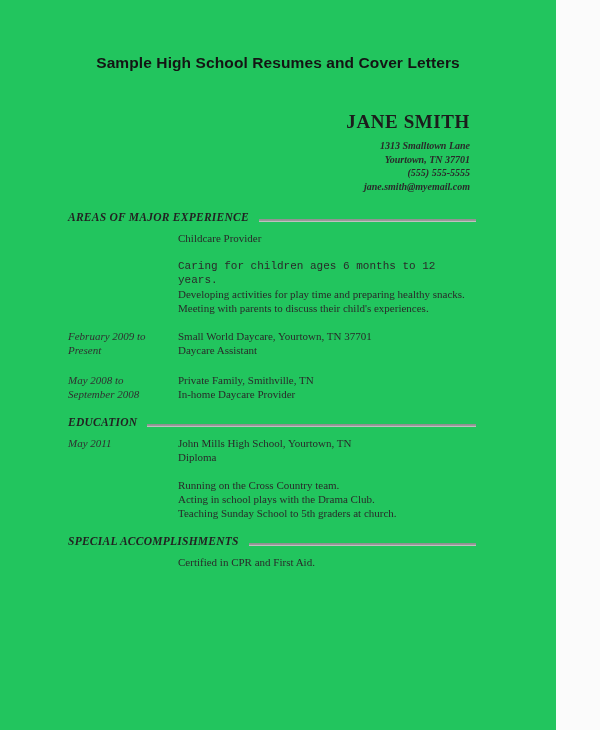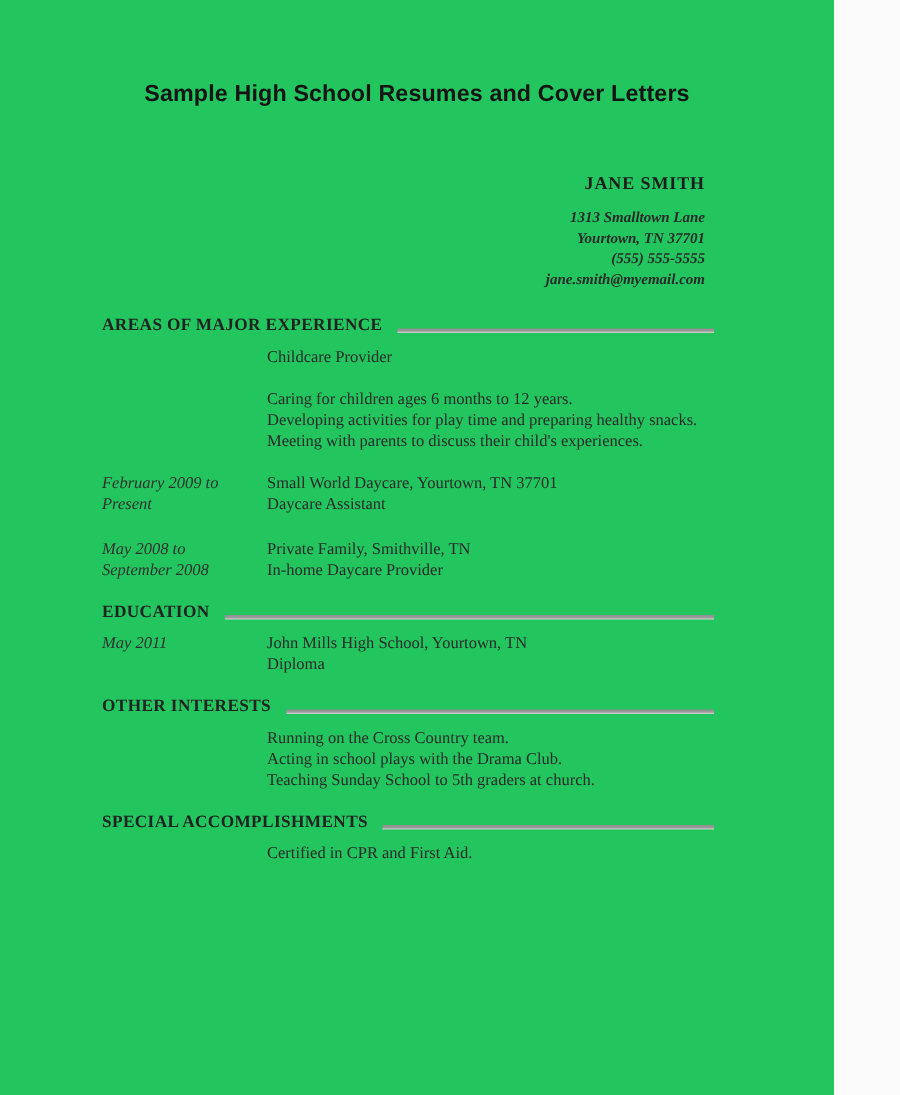--- a/index.html
+++ b/index.html
@@ -27,21 +27,21 @@
     line-height: 20px;
     color: #141414;
     letter-spacing: 0.1px;
   }
   .contact {
     margin-top: 38px;
     padding-right: 86px;
     text-align: right;
   }
   .contact .name {
-    font-size: 12px;
+    font-size: 19px;
     font-weight: bold;
     letter-spacing: 0.6px;
     line-height: 22px;
     color: #1c1c1c;
   }
   .contact .addr-block {
     margin-top: 6px;
   }
   .contact .addr {
     font-size: 10px;
@@ -54,20 +54,21 @@
     margin: 17px 80px 0 68px;  
   }
   .sec { margin: 0; }
   .sec + .sec { margin-top: 14px; }
   .sec-head {
     display: flex;
     align-items: baseline;
     margin-bottom: 6px;
   }
   .sec-title {
+    font-style: italic;
     font-weight: bold;
     font-size: 11.5px;
     line-height: 15px;
     letter-spacing: 0.25px;
     white-space: nowrap;
     color: #222222;
   }
   .rule {
     flex: 1;
     height: 3px;
@@ -86,21 +87,21 @@
   .line {
     margin: 0;
     font-size: 11px;
     line-height: 14px;
     color: #2a2a2a;
   }
   .date-line {
     font-style: italic;
     color: #303030;
   }
-  .gap-above { margin-top: 14px; }
+  .gap-above { margin-top: 14px; font-family: Liberation Mono, monospace; }
 </style>
 </head>
 <body>
 
 <div class="page">
 
   <h1 class="doc-title">Sample High School Resumes and Cover Letters</h1>
 
   <header class="contact">
     <div class="name">JANE SMITH</div>
@@ -163,24 +164,20 @@
           <p class="line date-line">May 2011</p>
         </div>
         <div class="col-right">
           <p class="line">John Mills High School, Yourtown, TN</p>
           <p class="line">Diploma</p>
         </div>
       </div>
     </section>
 
     <section class="sec">
-      <div class="sec-head">
-        <span class="sec-title">OTHER INTERESTS</span>
-        <span class="rule"></span>
-      </div>
       <div class="row">
         <div class="col-left"></div>
         <div class="col-right">
           <p class="line">Running on the Cross Country team.</p>
           <p class="line">Acting in school plays with the Drama Club.</p>
           <p class="line">Teaching Sunday School to 5th graders at church.</p>
         </div>
       </div>
     </section>
 

